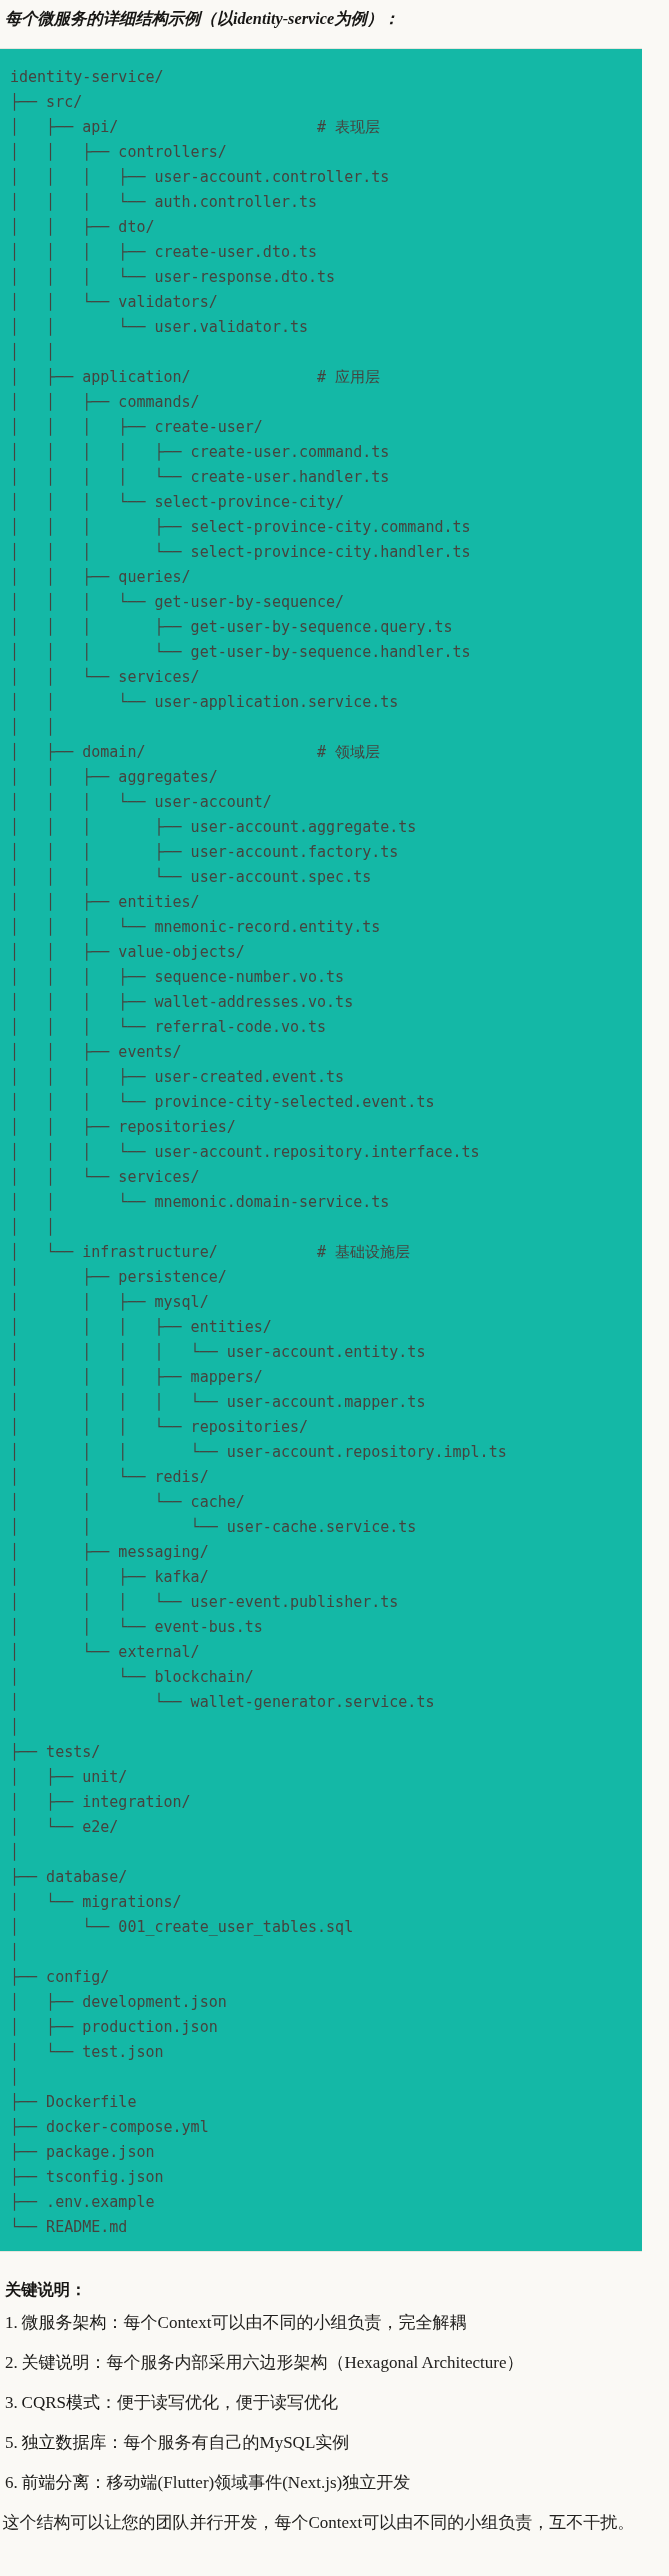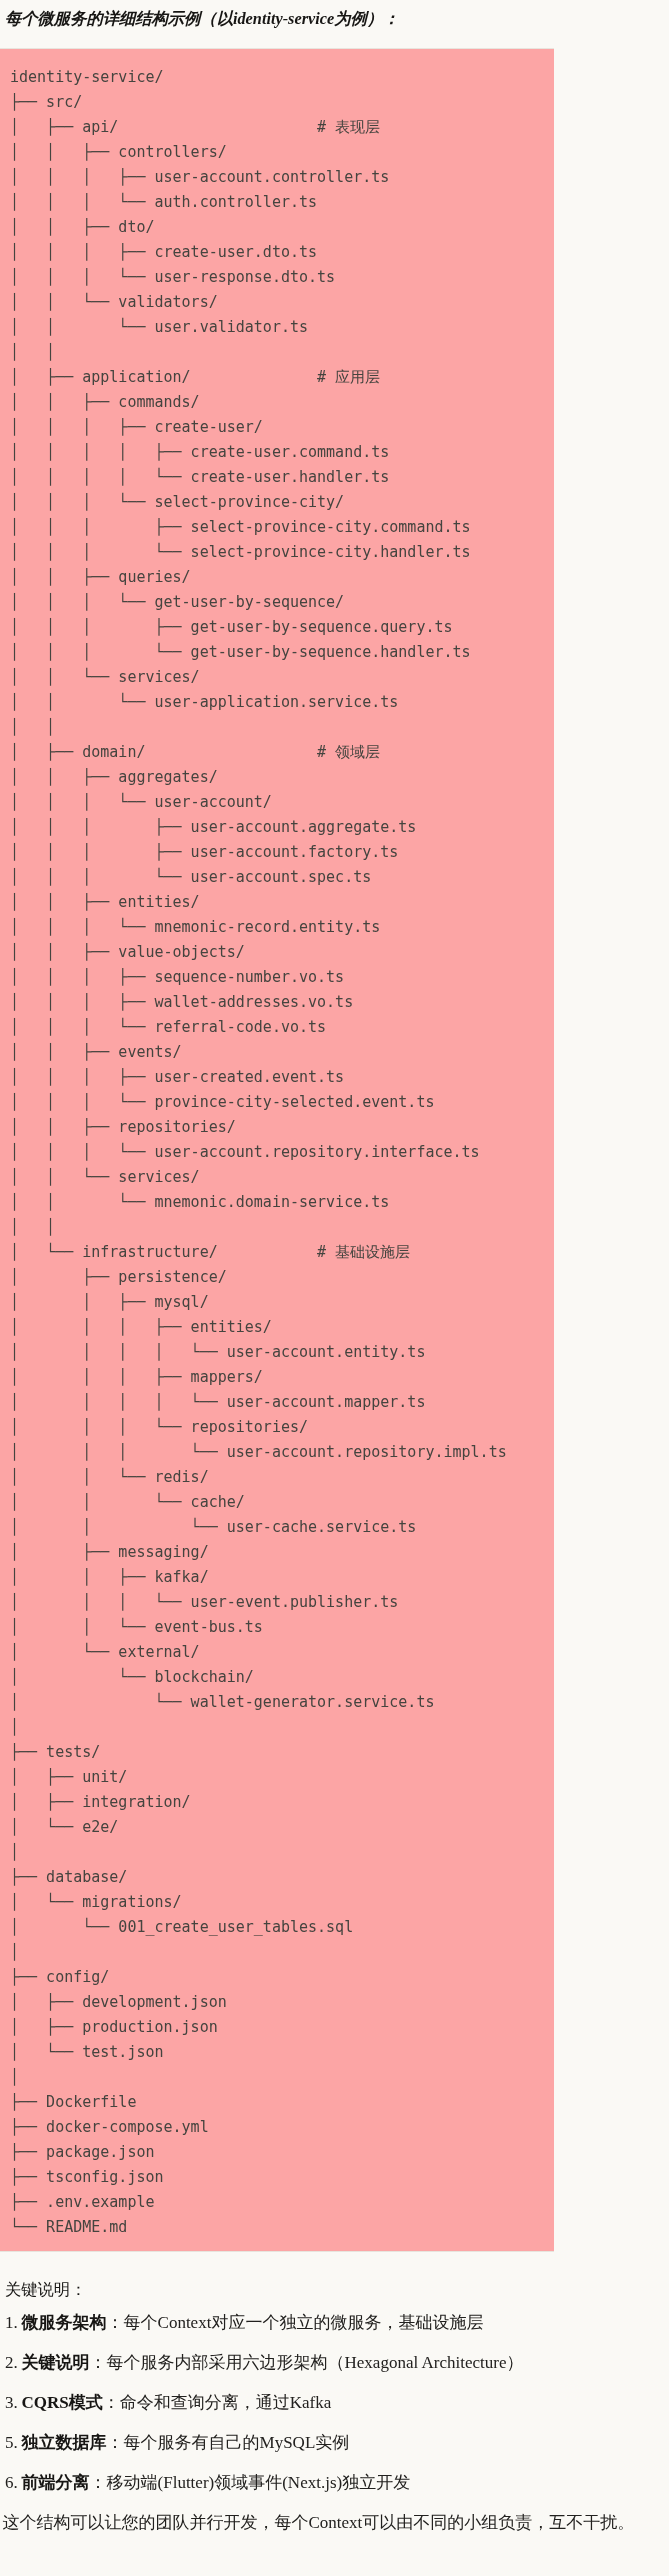--- a/index.html
+++ b/index.html
@@ -21,59 +21,59 @@
     line-height: 22.5px;
     font-weight: bold;
     color: #171614;
     font-family: "Liberation Serif", serif;
     font-style: italic;
   }
   .code-block {
     margin: 12.5px 0 0 0;
     border-top: 0.6px solid #E8E5DD;
     border-bottom: 0.6px solid #E8E5DD;
-    background: #fca5a5;
+    background: #14b8a6;
     padding: 16.3px 10px 11.3px 10px;
     box-sizing: border-box;
-    width: 554px;
+    width: 642px;
     overflow: hidden;
   }
   .code-block code {
     display: block;
     font-family: "DejaVu Sans Mono", "Liberation Mono", monospace;
     font-size: 15px;
     line-height: 25px;
     color: #45443F;
     white-space: pre;
   }
   .notes-heading {
     margin: 25px 0 0 0;
     padding: 0 5px;
     font-size: 16.3px;
     line-height: 25px;
-    font-weight: normal;
+    font-weight: bold;
     color: #171614;
   }
   .notes-list {
     margin: 7.5px 0 0 0;
     padding: 0 5px;
     list-style: none;
   }
   .note-item {
     font-size: 17px;
     line-height: 25px;
     margin-bottom: 15px;
     color: #22211f;
     white-space: nowrap;
   }
   .note-item .num {
     margin-right: 3.8px;
   }
   .note-item .label {
-    font-weight: bold;
+    font-weight: normal;
     color: #171614;
   }
   .footer-para {
     margin: 15px 0 0 0;
     padding: 0 2.5px;
     font-size: 17px;
     line-height: 25px;
     color: #22211f;
     font-family: Liberation Serif, serif;
   }
@@ -169,21 +169,21 @@
 ├── docker-compose.yml
 ├── package.json
 ├── tsconfig.json
 ├── .env.example
 └── README.md</code>
 </div>
 
 <h3 class="notes-heading">关键说明：</h3>
 
 <ol class="notes-list">
-  <li class="note-item"><span class="num">1.</span><span class="label">微服务架构</span><span class="colon">：</span><span class="text">每个Context对应一个独立的微服务，基础设施层</span></li>
+  <li class="note-item"><span class="num">1.</span><span class="label">微服务架构</span><span class="colon">：</span><span class="text">每个Context可以由不同的小组负责，完全解耦</span></li>
   <li class="note-item"><span class="num">2.</span><span class="label">关键说明</span><span class="colon">：</span><span class="text">每个服务内部采用六边形架构（Hexagonal Architecture）</span></li>
-  <li class="note-item"><span class="num">3.</span><span class="label">CQRS模式</span><span class="colon">：</span><span class="text">命令和查询分离，通过Kafka</span></li>
+  <li class="note-item"><span class="num">3.</span><span class="label">CQRS模式</span><span class="colon">：</span><span class="text">便于读写优化，便于读写优化</span></li>
   <li class="note-item"><span class="num">5.</span><span class="label">独立数据库</span><span class="colon">：</span><span class="text">每个服务有自己的MySQL实例</span></li>
   <li class="note-item"><span class="num">6.</span><span class="label">前端分离</span><span class="colon">：</span><span class="text">移动端(Flutter)领域事件(Next.js)独立开发</span></li>
 </ol>
 
 <p class="footer-para">这个结构可以让您的团队并行开发，每个Context可以由不同的小组负责，互不干扰。</p>
 
 
 </body></html>

